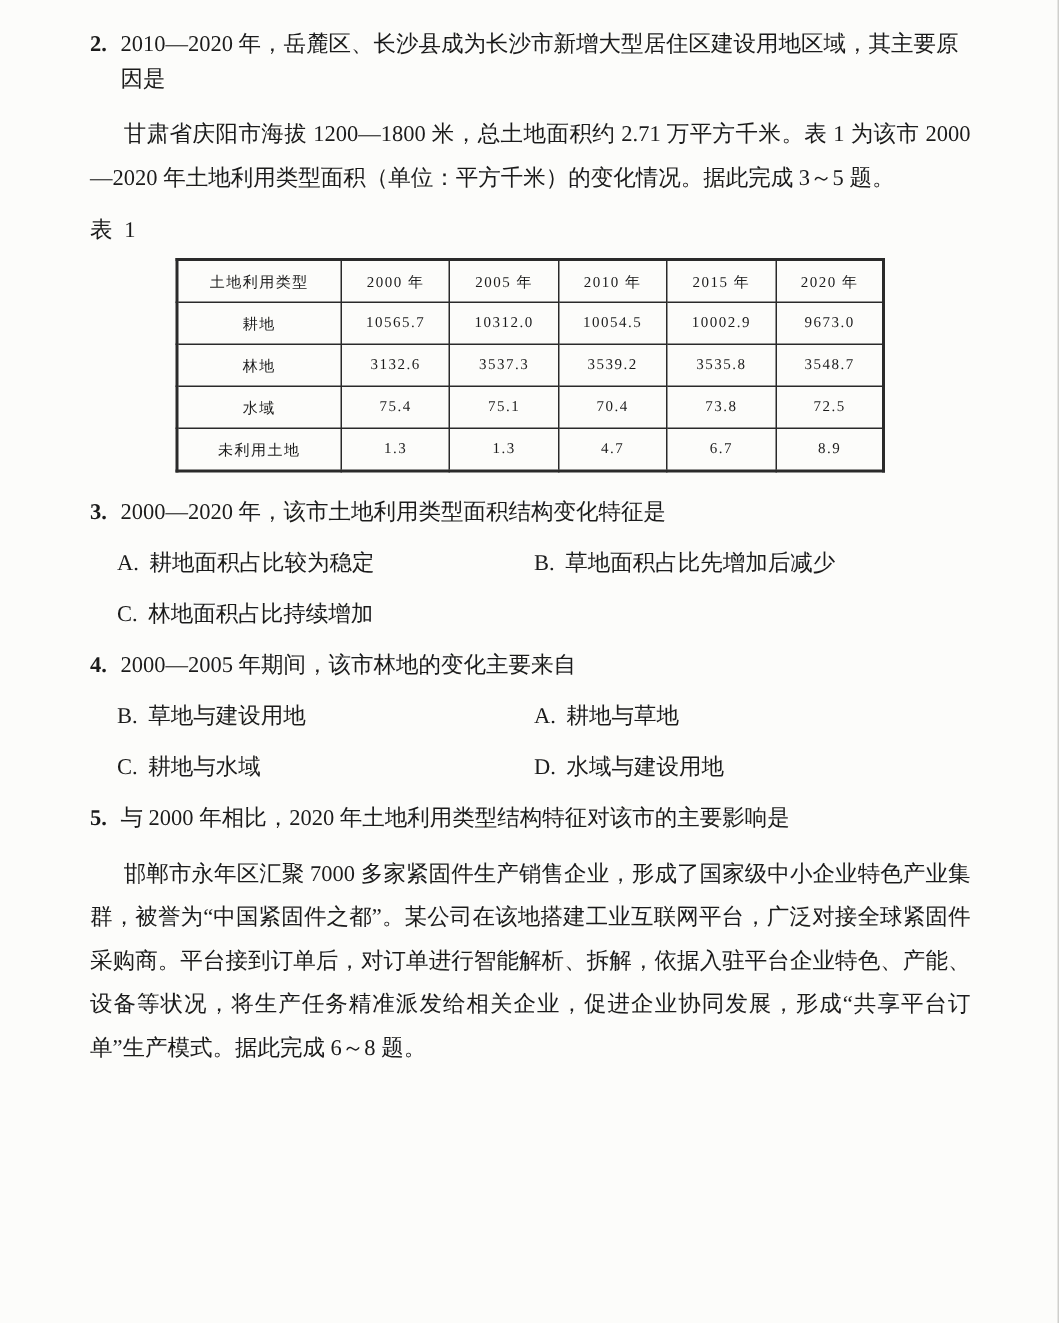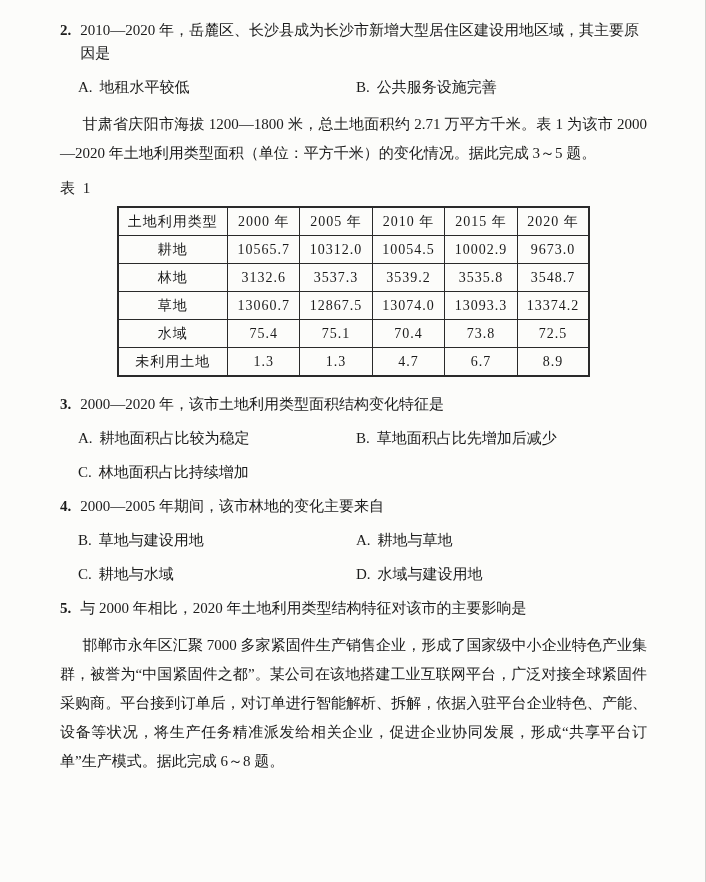--- a/index.html
+++ b/index.html
@@ -41,45 +41,41 @@
     margin: 0 auto 16px auto;
     table-layout: fixed;
     width: 472px;
     border: 2px solid #2a2a2a;
   }
   table.data td, table.data th {
     border: 1.2px solid #2a2a2a;
     text-align: center;
     vertical-align: middle;
     height: 27px;
-    font-size: 14px;
+    font-size: 10px;
     font-weight: normal;
     padding: 0 2px;
     letter-spacing: 1px;
   }
   table.data col.c0 { width: 110px; }
   table.data col.cy { width: 72.4px; }
   .q-block { margin-top: 2px; }
   .mt { margin-top: 6px; }
 </style>
 </head>
 <body>
 
 <div class="page">
 
   <section class="q-block">
     <div class="qrow">
       <span class="qnum">2.</span>
       <span class="stem">2010—2020 年，岳麓区、长沙县成为长沙市新增大型居住区建设用地区域，其主要原因是</span>
     </div>
     <div class="options">
-      <div class="optrow">
-        <span class="opt"><span class="optlabel">A.</span><span>地租水平较低</span></span>
-        <span class="opt"><span class="optlabel">B.</span><span>公共服务设施完善</span></span>
-      </div>
     </div>
   </section>
 
   <p class="passage">甘肃省庆阳市海拔 1200—1800 米，总土地面积约 2.71 万平方千米。表 1 为该市 2000—2020 年土地利用类型面积（单位：平方千米）的变化情况。据此完成 3～5 题。</p>
 
   <div class="table-caption">表 1</div>
 
   <table class="data">
     <colgroup>
         <col class="c0">
@@ -106,28 +102,20 @@
       <td>10002.9</td>
       <td>9673.0</td>
     </tr>
     <tr>
       <td>林地</td>
       <td>3132.6</td>
       <td>3537.3</td>
       <td>3539.2</td>
       <td>3535.8</td>
       <td>3548.7</td>
-    </tr>
-    <tr>
-      <td>草地</td>
-      <td>13060.7</td>
-      <td>12867.5</td>
-      <td>13074.0</td>
-      <td>13093.3</td>
-      <td>13374.2</td>
     </tr>
     <tr>
       <td>水域</td>
       <td>75.4</td>
       <td>75.1</td>
       <td>70.4</td>
       <td>73.8</td>
       <td>72.5</td>
     </tr>
     <tr>

